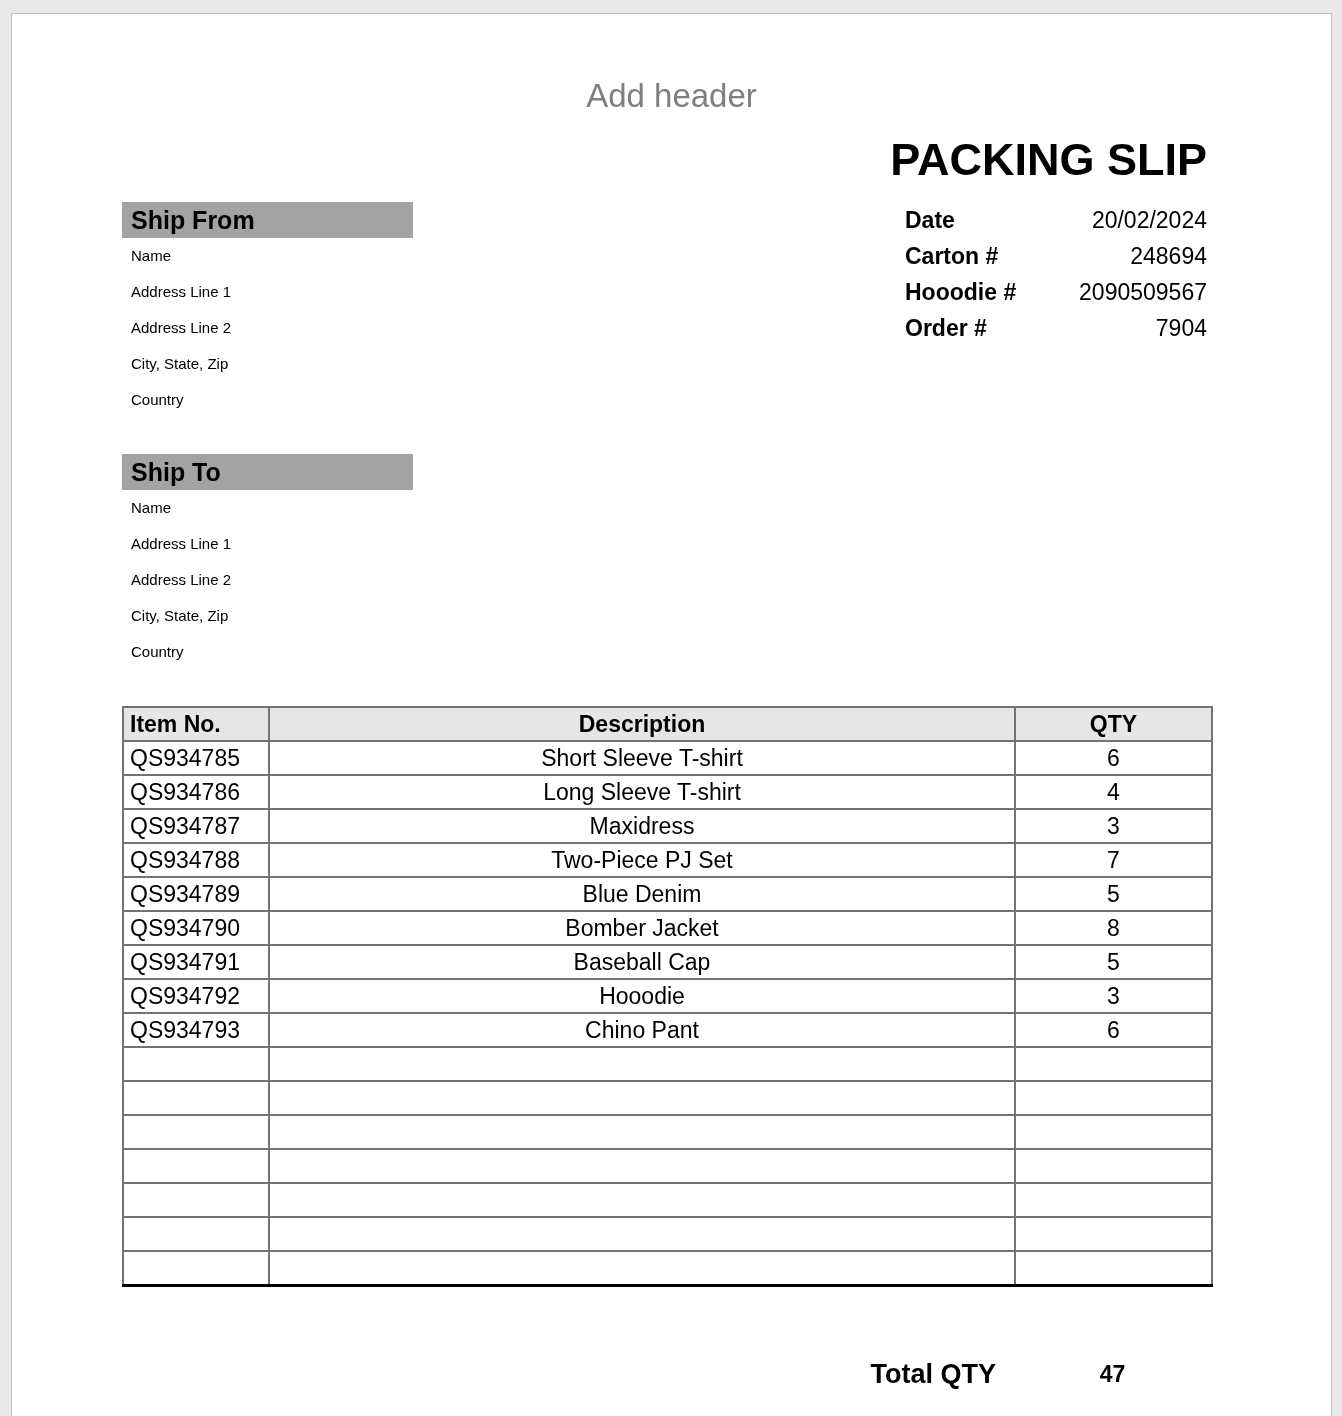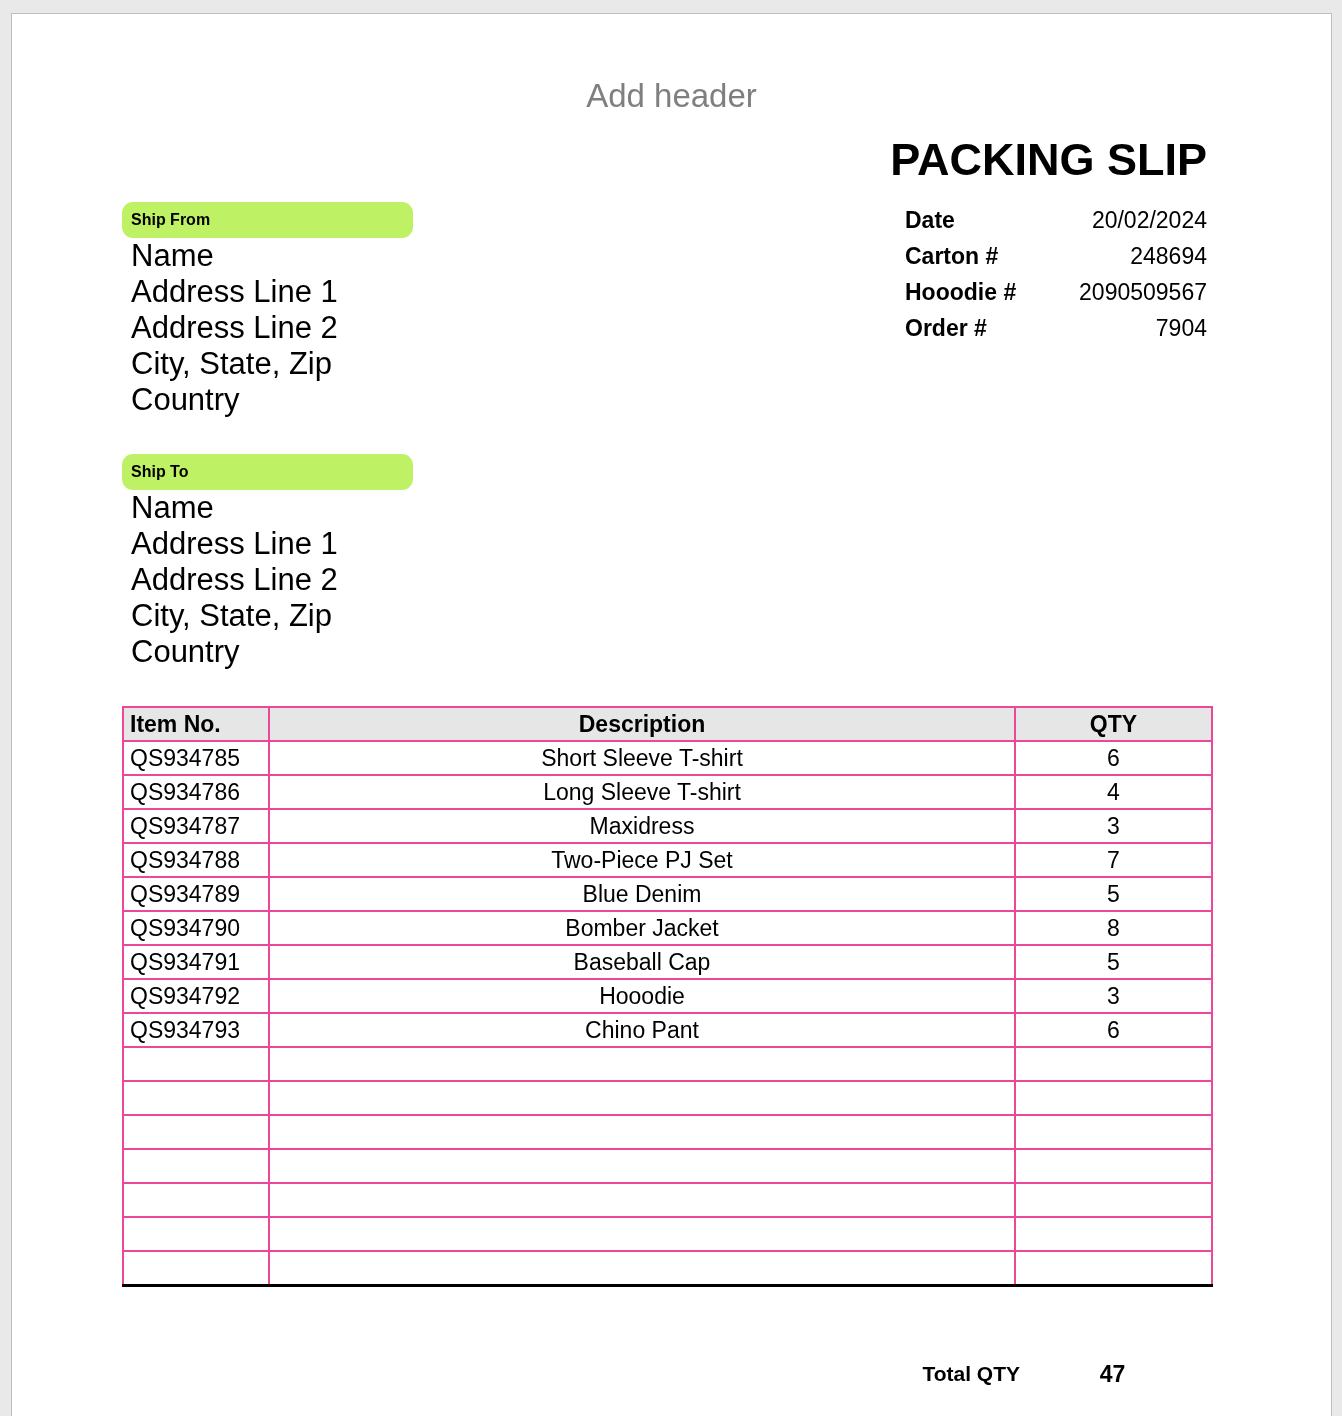--- a/index.html
+++ b/index.html
@@ -39,35 +39,34 @@
     font-weight: bold;
     color: #000;
     letter-spacing: 0px;
     white-space: nowrap;
   }
   .section-band {
     position: absolute;
     left: 110px;
     width: 291px;
     height: 36px;
-    background: #bef264;
-    font-size: 16px;
+    background: #a3a3a3;
+    font-size: 25px;
     font-weight: bold;
     line-height: 36px;
     padding-left: 9px;
     box-sizing: border-box;
     color: #000;
-    border-radius: 11px;
   }
   .band-from { top: 188px; }
   .band-to   { top: 440px; }
   .addr-lines {
     position: absolute;
     left: 119px;
-    font-size: 31px;
+    font-size: 15px;
     color: #000;
   }
   .addr-from { top: 224px; }
   .addr-to   { top: 476px; }
   .addr-lines .addr-line {
     height: 36px;
     line-height: 36px;
     white-space: nowrap;
   }
   .info-rows {
@@ -91,21 +90,21 @@
     top: 692px;
     width: 1089px;
     border-collapse: collapse;
     table-layout: fixed;
     border: 2px solid #000;
     border-bottom-width: 3px;
     font-size: 23px;
     color: #000;
   }
   .items-table th, .items-table td {
-    border: 2px solid #ec4899;
+    border: 2px solid #737373;
     height: 32px;
     padding: 0;
     overflow: hidden;
     white-space: nowrap;
   }
   .items-table th {
     background: #e6e6e6;
     font-weight: bold;
   }
   .col-item  { width: 146px; }
@@ -116,24 +115,24 @@
   .cell-qty  { text-align: center; }
   .summary-row {
     position: absolute;
     top: 1342px;
     left: 0;
     width: 100%;
     height: 36px;
   }
   .summary-label {
     position: absolute;
-    left: 764px;
+    left: 740px;
     width: 244px;
     text-align: right;
-    font-size: 21px;
+    font-size: 27px;
     font-weight: bold;
     line-height: 36px;
   }
   .summary-value {
     position: absolute;
     left: 1002px;
     width: 197px;
     text-align: center;
     font-size: 23px;
     font-weight: bold;

